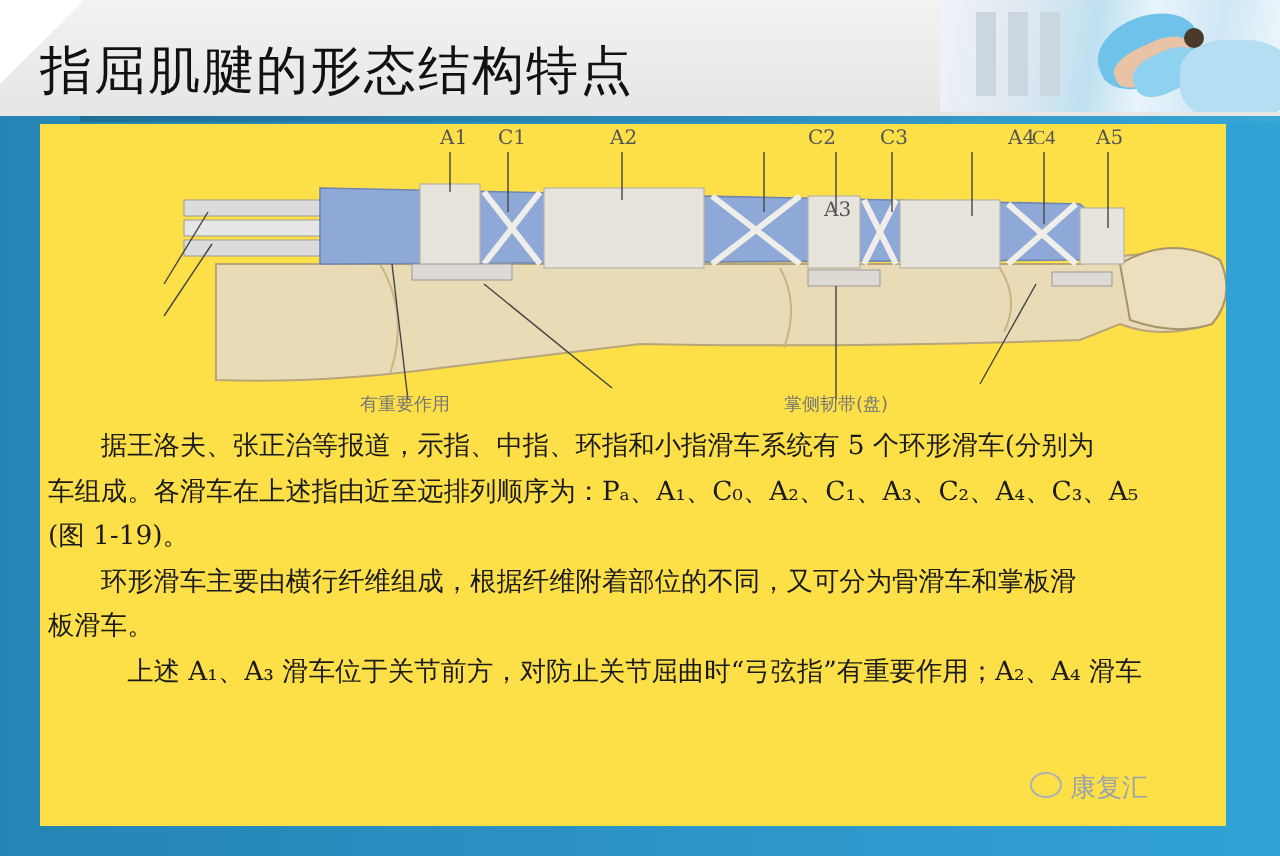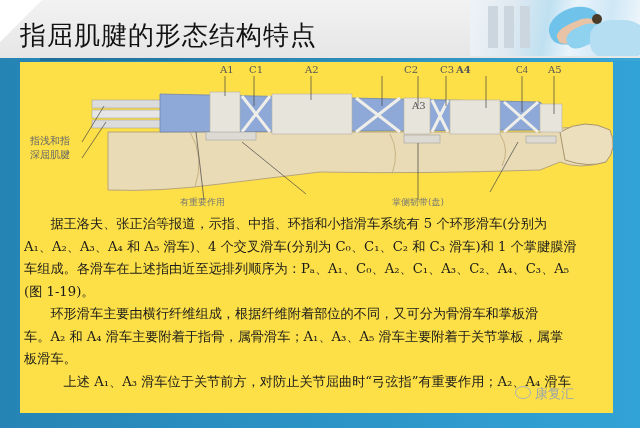--- a/index.html
+++ b/index.html
@@ -131,39 +131,33 @@
         <line x1="398" y1="81" x2="398" y2="138"></line>
         <line x1="498" y1="80" x2="470" y2="130"></line>
       </g>
     </svg>
     <span class="fig-label" style="left:200px;top:2px;">A1</span>
     <span class="fig-label" style="left:229px;top:2px;">C1</span>
     <span class="fig-label" style="left:285px;top:2px;">A2</span>
     <span class="fig-label" style="left:356px;top:2px;margin-left:28px;">C2</span>
     <span class="fig-label" style="left:392px;top:2px;margin-top:36px;">A3</span>
     <span class="fig-label" style="left:420px;top:2px;">C3</span>
-    <span class="fig-label" style="left:436px;top:2px;font-weight:bold;">A4</span>
+    <span class="fig-label" style="left:484px;top:2px;">A4</span>
     <span class="fig-label" style="left:496px;top:2px;font-family:Liberation Serif, serif;">C4</span>
     <span class="fig-label" style="left:528px;top:2px;">A5</span>
 
-    <div class="side-label" style="left:10px;top:72px;">
-      <div>指浅和指</div>
-      <div>深屈肌腱</div>
-    </div>
     <span class="bottom-label" style="left:160px;top:134px;">有重要作用</span>
     <span class="bottom-label" style="left:372px;top:134px;">掌侧韧带(盘)</span>
   </div>
 
   <div class="text">
     <p class="indent">据王洛夫、张正治等报道，示指、中指、环指和小指滑车系统有 5 个环形滑车(分别为</p>
-    <p>A₁、A₂、A₃、A₄ 和 A₅ 滑车)、4 个交叉滑车(分别为 C₀、C₁、C₂ 和 C₃ 滑车)和 1 个掌腱膜滑</p>
     <p>车组成。各滑车在上述指由近至远排列顺序为：Pₐ、A₁、C₀、A₂、C₁、A₃、C₂、A₄、C₃、A₅</p>
     <p>(图 1-19)。</p>
     <p class="indent">环形滑车主要由横行纤维组成，根据纤维附着部位的不同，又可分为骨滑车和掌板滑</p>
-    <p>车。A₂ 和 A₄ 滑车主要附着于指骨，属骨滑车；A₁、A₃、A₅ 滑车主要附着于关节掌板，属掌</p>
     <p>板滑车。</p>
     <p class="indent" style="text-indent:3em;">上述 A₁、A₃ 滑车位于关节前方，对防止关节屈曲时“弓弦指”有重要作用；A₂、A₄ 滑车</p>
   </div>
 </div>
 
 <div class="watermark">
   <span class="wx"></span><span>康复汇</span>
 </div>
 
 </body></html>

